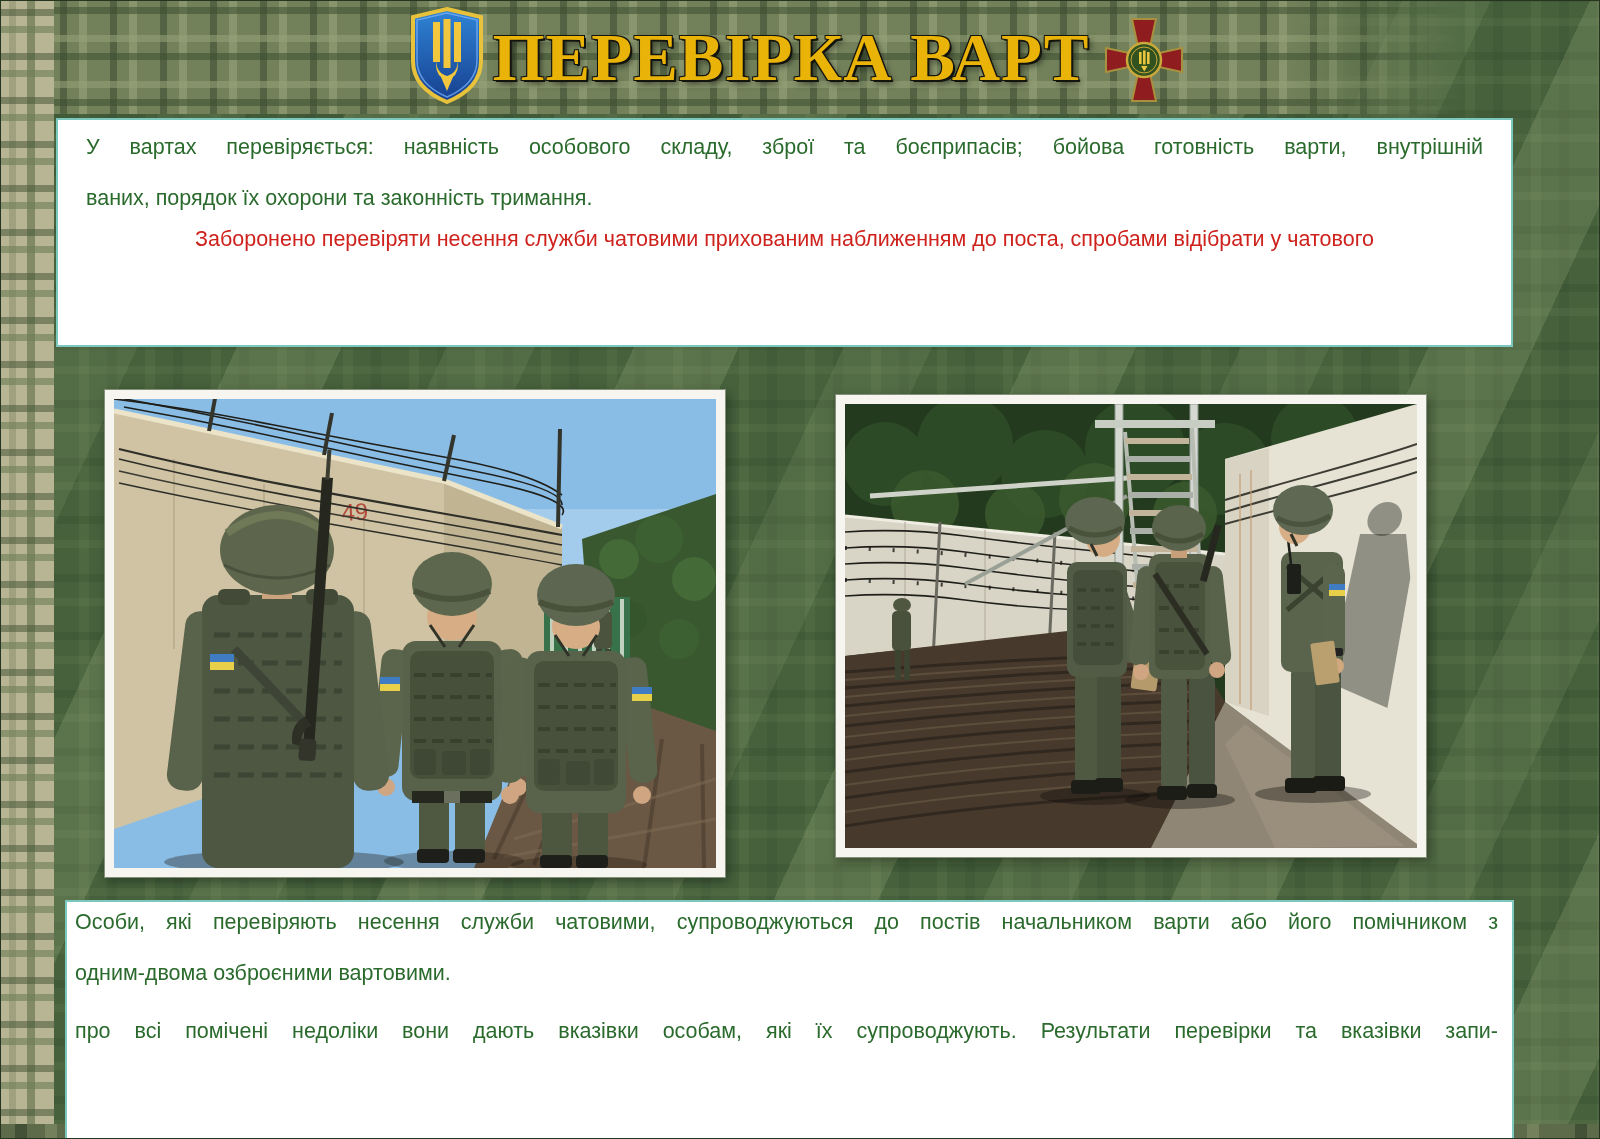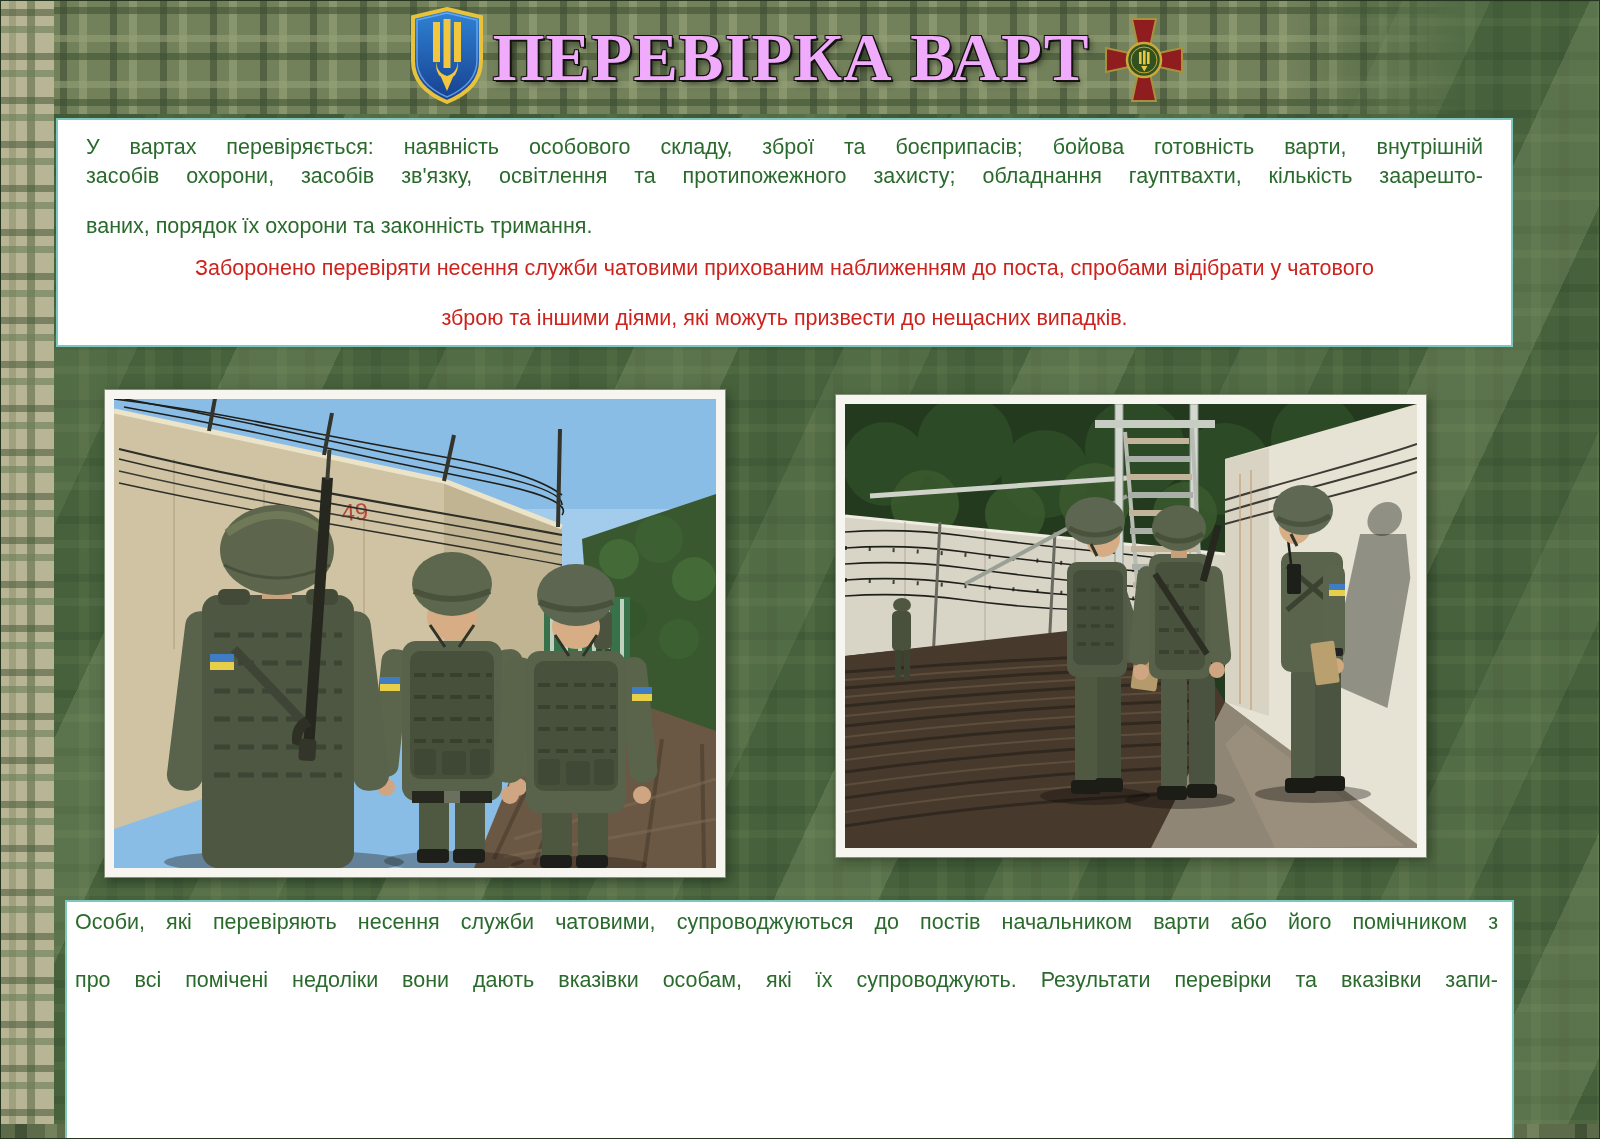--- a/index.html
+++ b/index.html
@@ -41,21 +41,21 @@
     position:absolute;left:0;top:1123px;width:1600px;height:16px;
     background-color:#5d6b4a;
     background-image:repeating-linear-gradient(90deg, transparent 0 14px, rgba(40,55,35,.5) 14px 26px, transparent 26px 44px, rgba(150,160,120,.4) 44px 56px, transparent 56px 78px);
   }
   
   .title-text{
     position:absolute;left:465px;top:8px;width:650px;height:100px;
     margin:0;text-align:center;
     font-family:"Liberation Serif","DejaVu Serif",serif;
     font-size:67px;line-height:96px;font-weight:bold;letter-spacing:1px;
-    color:#f0abfc;
+    color:#eab308;
     text-shadow:2px 2px 0 #14140f,-1px -1px 0 #14140f,1px -1px 0 #14140f,-1px 1px 0 #14140f,3px 4px 6px rgba(0,0,0,.55);
   }
   .emblem-left{position:absolute;left:408px;top:6px;width:76px;height:97px;}
   .emblem-right{position:absolute;left:1102px;top:13px;width:82px;height:92px;}
   
   .box{
     position:absolute;background:#ffffff;border:2px solid #7cc8bf;
     box-sizing:border-box;color:#2a6a2c;font-size:21.5px;line-height:28.5px;
   }
   .top-box{left:55px;top:117px;width:1457px;height:229px;padding:13px 28px 0 28px;}
@@ -118,26 +118,24 @@
       <rect x="36" y="38" width="2.6" height="12"></rect>
       <rect x="40" y="36.5" width="2.6" height="14"></rect>
       <rect x="44" y="38" width="2.6" height="12"></rect>
       <polygon points="38,52 44.5,52 41.3,57.5"></polygon>
     </g>
   </svg>
 
   <section class="box top-box">
     <div class="para">
         <div class="line">У вартах перевіряється: наявність особового складу, зброї та боєприпасів; бойова готовність варти, внутрішній</div>
-        <div class="line">засобів охорони, засобів зв'язку, освітлення та протипожежного захисту; обладнання гауптвахти, кількість заарешто-</div>
         <div class="line last">ваних, порядок їх охорони та законність тримання.</div>
       </div>
     <div class="para warning">
         <div class="line">Заборонено перевіряти несення служби чатовими прихованим наближенням до поста, спробами відібрати у чатового</div>
-        <div class="line last">зброю та іншими діями, які можуть призвести до нещасних випадків.</div>
       </div>
   </section>
 
   <figure class="photo photo-left" style="margin:0;" aria-label="Guards in helmets and body armour being inspected beside a concrete wall topped with barbed wire, sentry walking along the fence path">
     <svg viewBox="0 0 602 469" width="602" height="469">
       <rect width="602" height="469" fill="#8abde6"></rect>
       <rect x="330" y="110" width="272" height="220" fill="#b8d7ee" opacity=".55"></rect>
 
       <polygon points="468,140 602,95 602,335 480,295" fill="#39582f"></polygon>
       <circle cx="505" cy="160" r="20" fill="#446a38"></circle>
@@ -461,19 +459,20 @@
         <ellipse cx="458" cy="106" rx="30" ry="25" fill="#5e6852"></ellipse>
         <path d="M432,114 Q458,128 485,112" stroke="#4b543e" stroke-width="5" fill="none"></path>
         <line x1="446" y1="130" x2="452" y2="142" stroke="#2f3328" stroke-width="3"></line>
       </g>
     </svg>
   </figure>
 
   <section class="box bottom-box">
     <div class="para">
         <div class="line">Особи, які перевіряють несення служби чатовими, супроводжуються до постів начальником варти або його помічником з</div>
+        <div class="line last">одним-двома озброєними вартовими.</div>
       </div>
     <div class="para para2">
         <div class="line">про всі помічені недоліки вони дають вказівки особам, які їх супроводжують. Результати перевірки та вказівки запи-</div>
       </div>
   </section>
 
 </div>
 
 </body></html>

